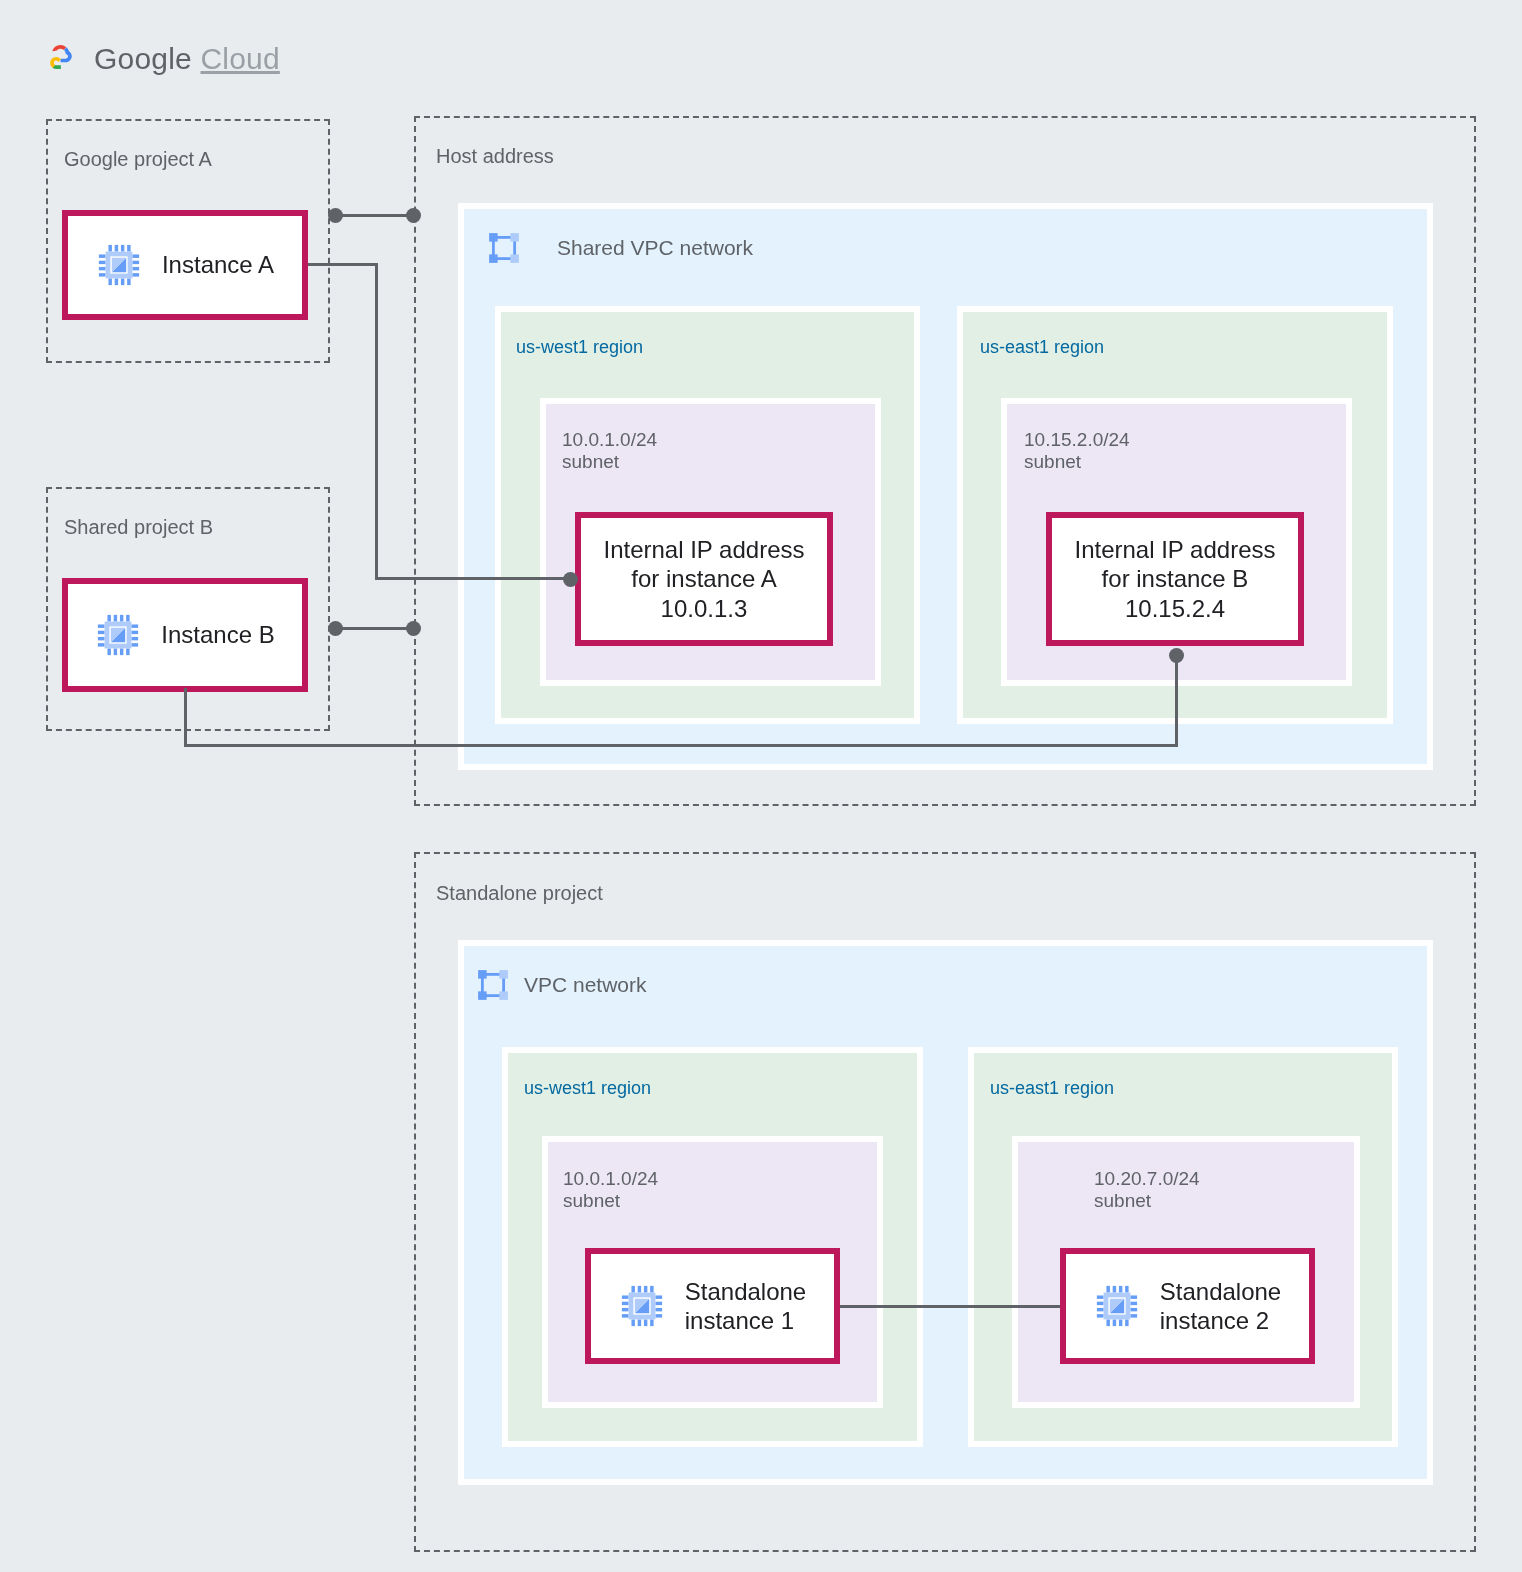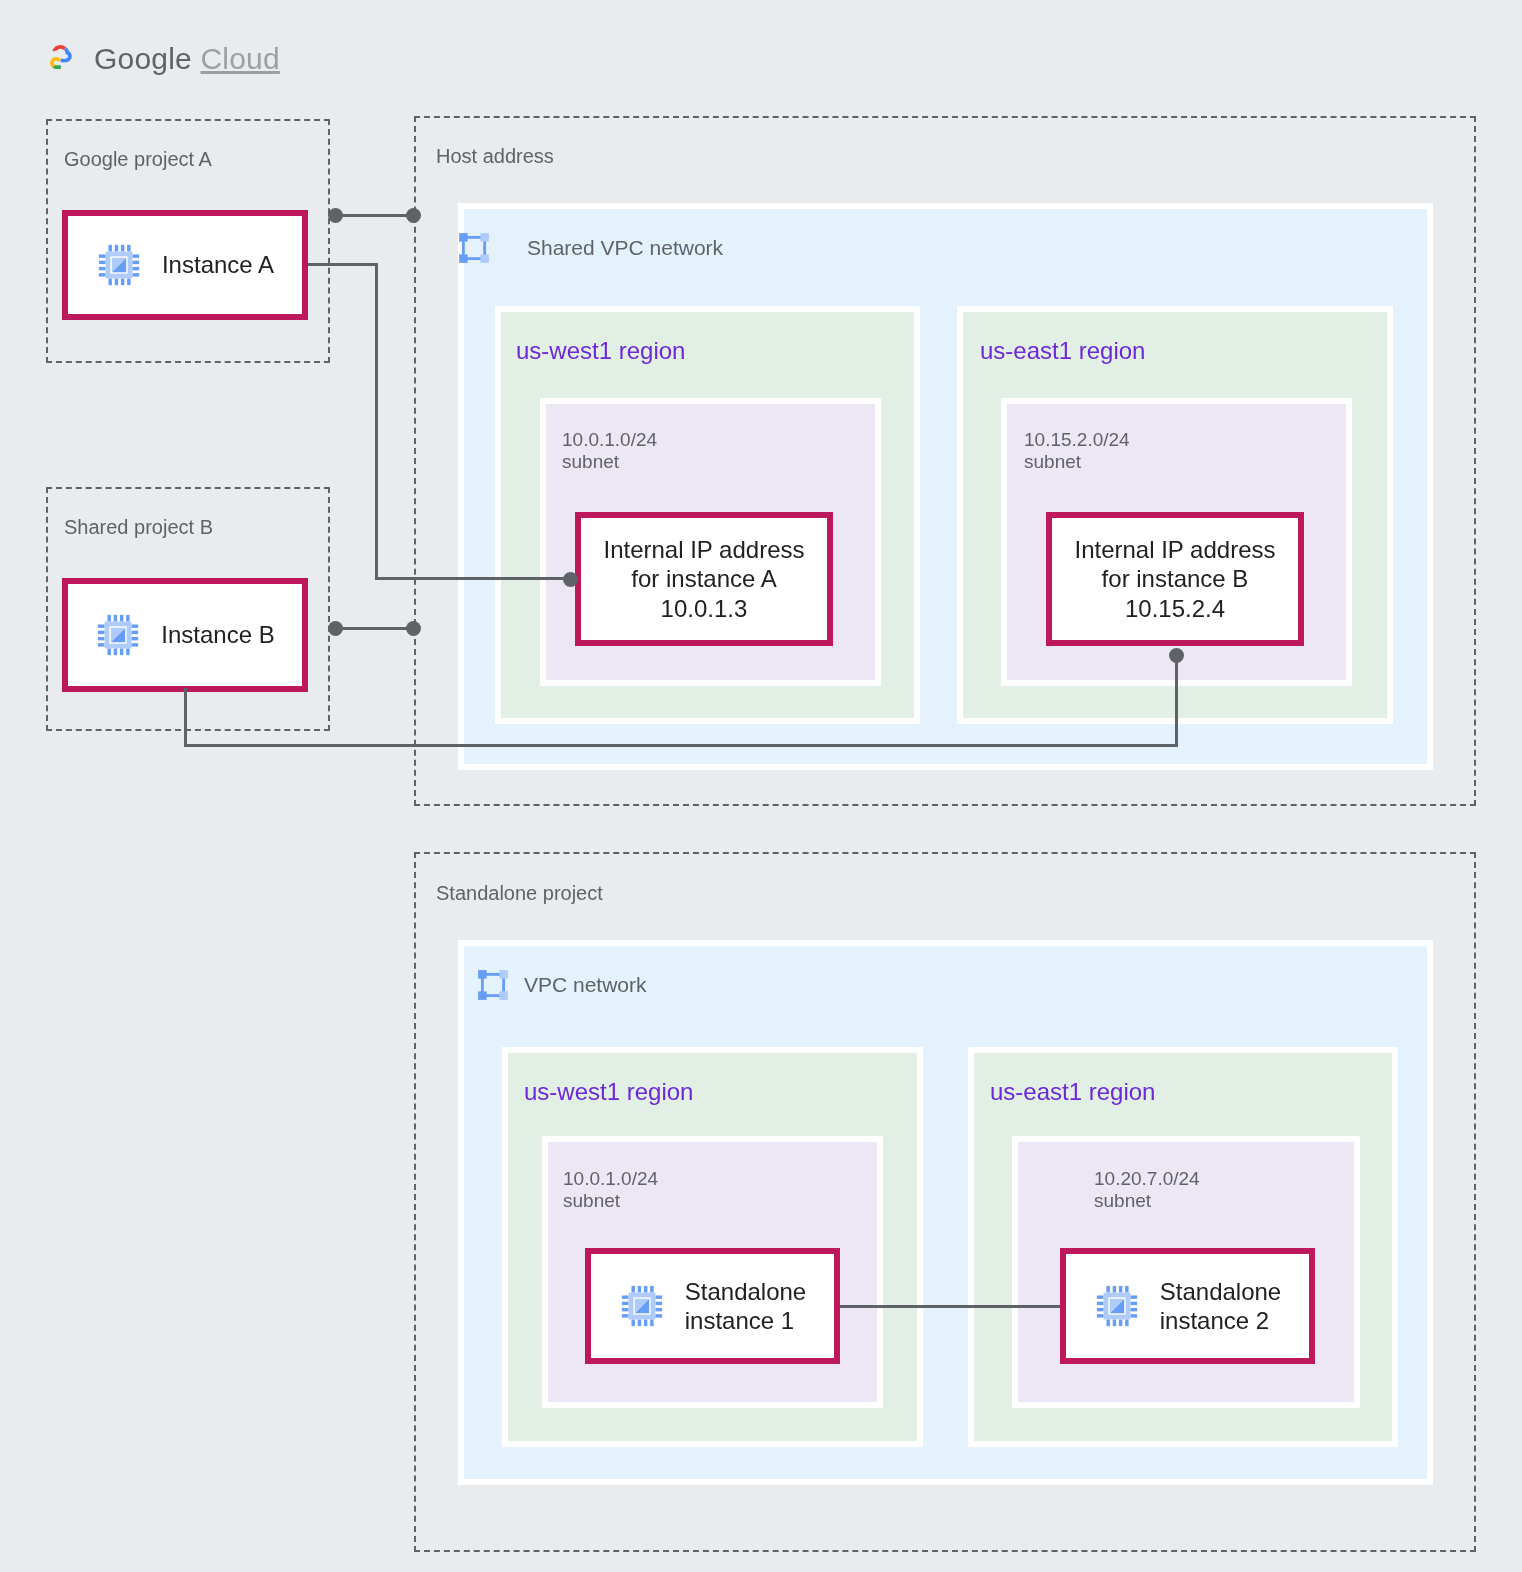--- a/index.html
+++ b/index.html
@@ -40,22 +40,22 @@
   .vpc-title { font-size: 21px; color: #5f6368; white-space: nowrap; }
 
   
   .region {
     position: absolute;
     background: #e2efe5;
     border: 6px solid #ffffff;
   }
   .region-label {
     position: absolute;
-    font-size: 24px;
-    color: #6d28d9;
+    font-size: 18px;
+    color: #0369a1;
     white-space: nowrap;
   }
 
   
   .subnet {
     position: absolute;
     background: #ece6f5;
     border: 6px solid #ffffff;
   }
   .subnet-label {
@@ -174,21 +174,21 @@
         <path d="M16.5 31.5 L31.5 16.5 L16.5 16.5 Z" fill="#aecbfa"></path>
       </svg>
       <div class="node-label">Instance B</div>
     </div>
   </div>
 
   <div class="project" style="left:414px; top:116px; width:1062px; height:690px;"></div>
   <div class="project-label" style="left:436px; top:145px;">Host address</div>
 
   <div class="vpc" style="left:458px; top:203px; width:975px; height:567px;"></div>
-  <div class="vpc-head" style="left:457px; top:231px;gap:36px;">
+  <div class="vpc-head" style="left:487px; top:231px;gap:36px;">
     <svg class="vpc-icon" viewBox="0 0 48 48">
       <rect x="9" y="9" width="30" height="30" fill="none" stroke="#669df6" stroke-width="4"></rect>
       <rect x="3" y="3" width="12" height="12" fill="#669df6"></rect>
       <rect x="33" y="3" width="12" height="12" fill="#aecbfa"></rect>
       <rect x="3" y="33" width="12" height="12" fill="#669df6"></rect>
       <rect x="33" y="33" width="12" height="12" fill="#aecbfa"></rect>
     </svg>
     <div class="vpc-title">Shared VPC network</div>
   </div>
 

